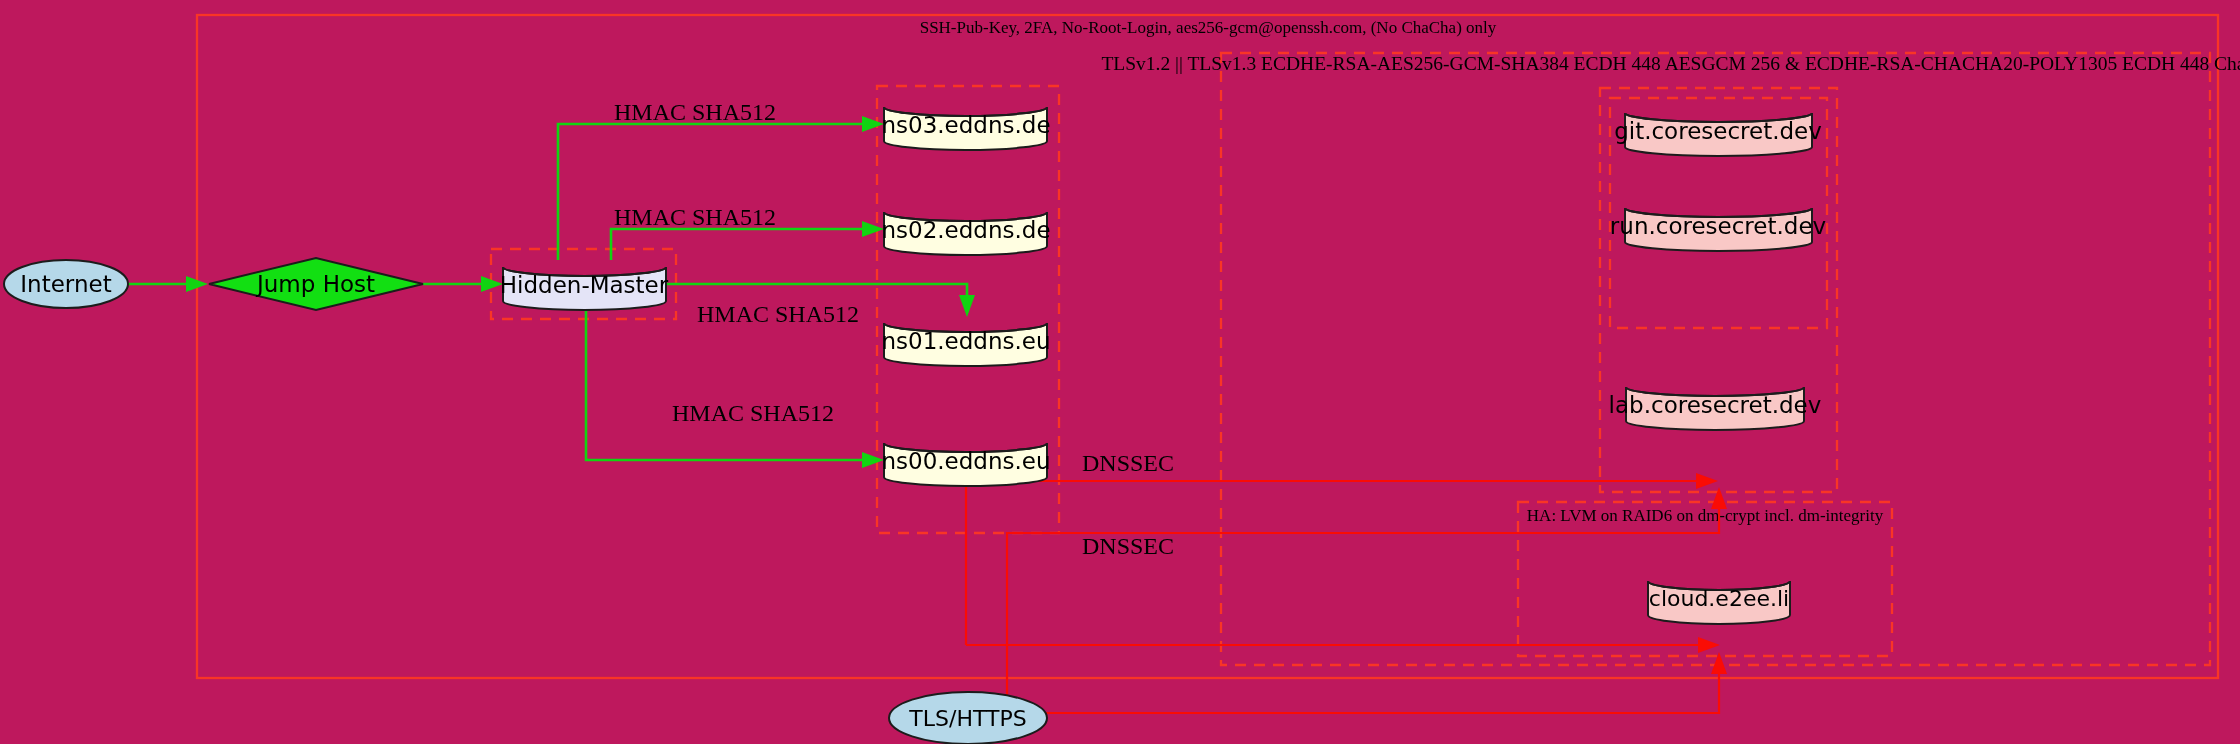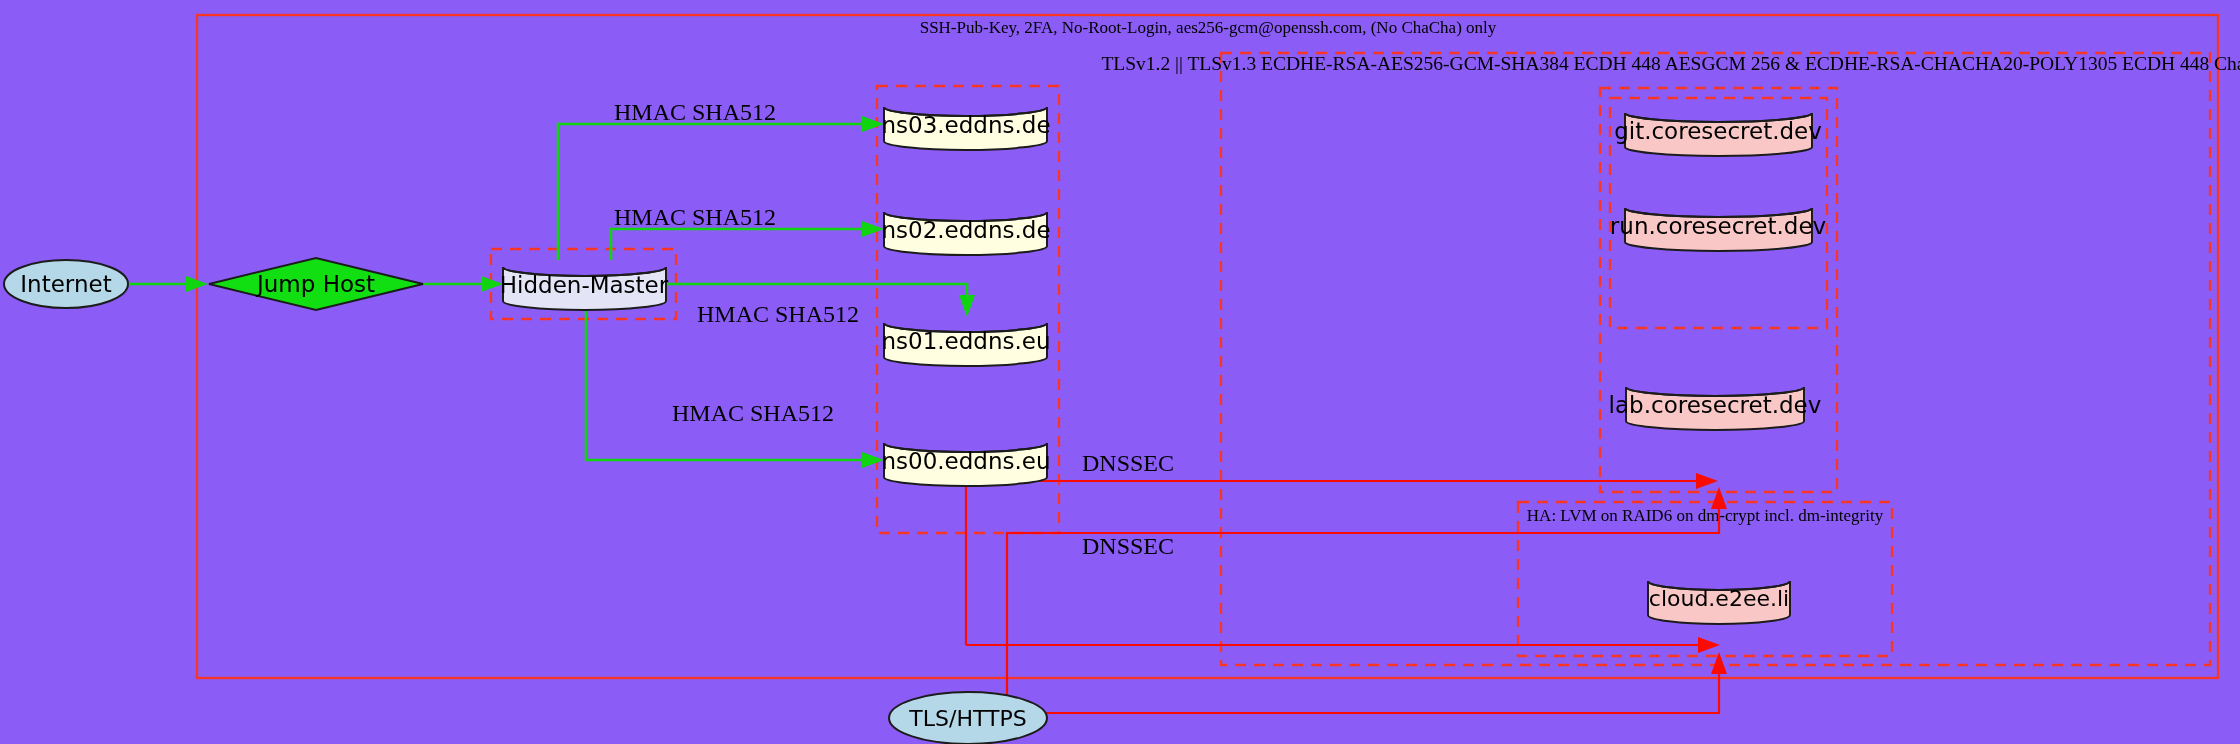--- a/index.html
+++ b/index.html
@@ -1,16 +1,16 @@
 <!DOCTYPE html>
 <html><head>
 <meta charset="utf-8">
 <style>
   html,body{margin:0;padding:0;background:#ffffff;}
-  .stage{position:relative;width:2240px;height:744px;background:#8b5cf6;overflow:hidden;text-decoration:underline;}
+  .stage{position:relative;width:2240px;height:744px;background:#be185d;overflow:hidden;text-decoration:underline;}
   svg{display:block;}
   .cluster{fill:none;stroke-width:2.3;}
   .cluster.dashed{stroke-dasharray:11 8;}
   .edge{fill:none;stroke-width:2.6;}
   .edge.red{stroke-width:2.2;}
   .node-shape{stroke:#1c1c1c;stroke-width:2;}
   .cyl-rim{fill:none;stroke:#1c1c1c;stroke-width:2;}
   text{fill:#000000;}
   .node-label{font-family:"DejaVu Sans",sans-serif;font-size:23px;text-anchor:middle;}
   .node-label.small{font-size:22px;}

